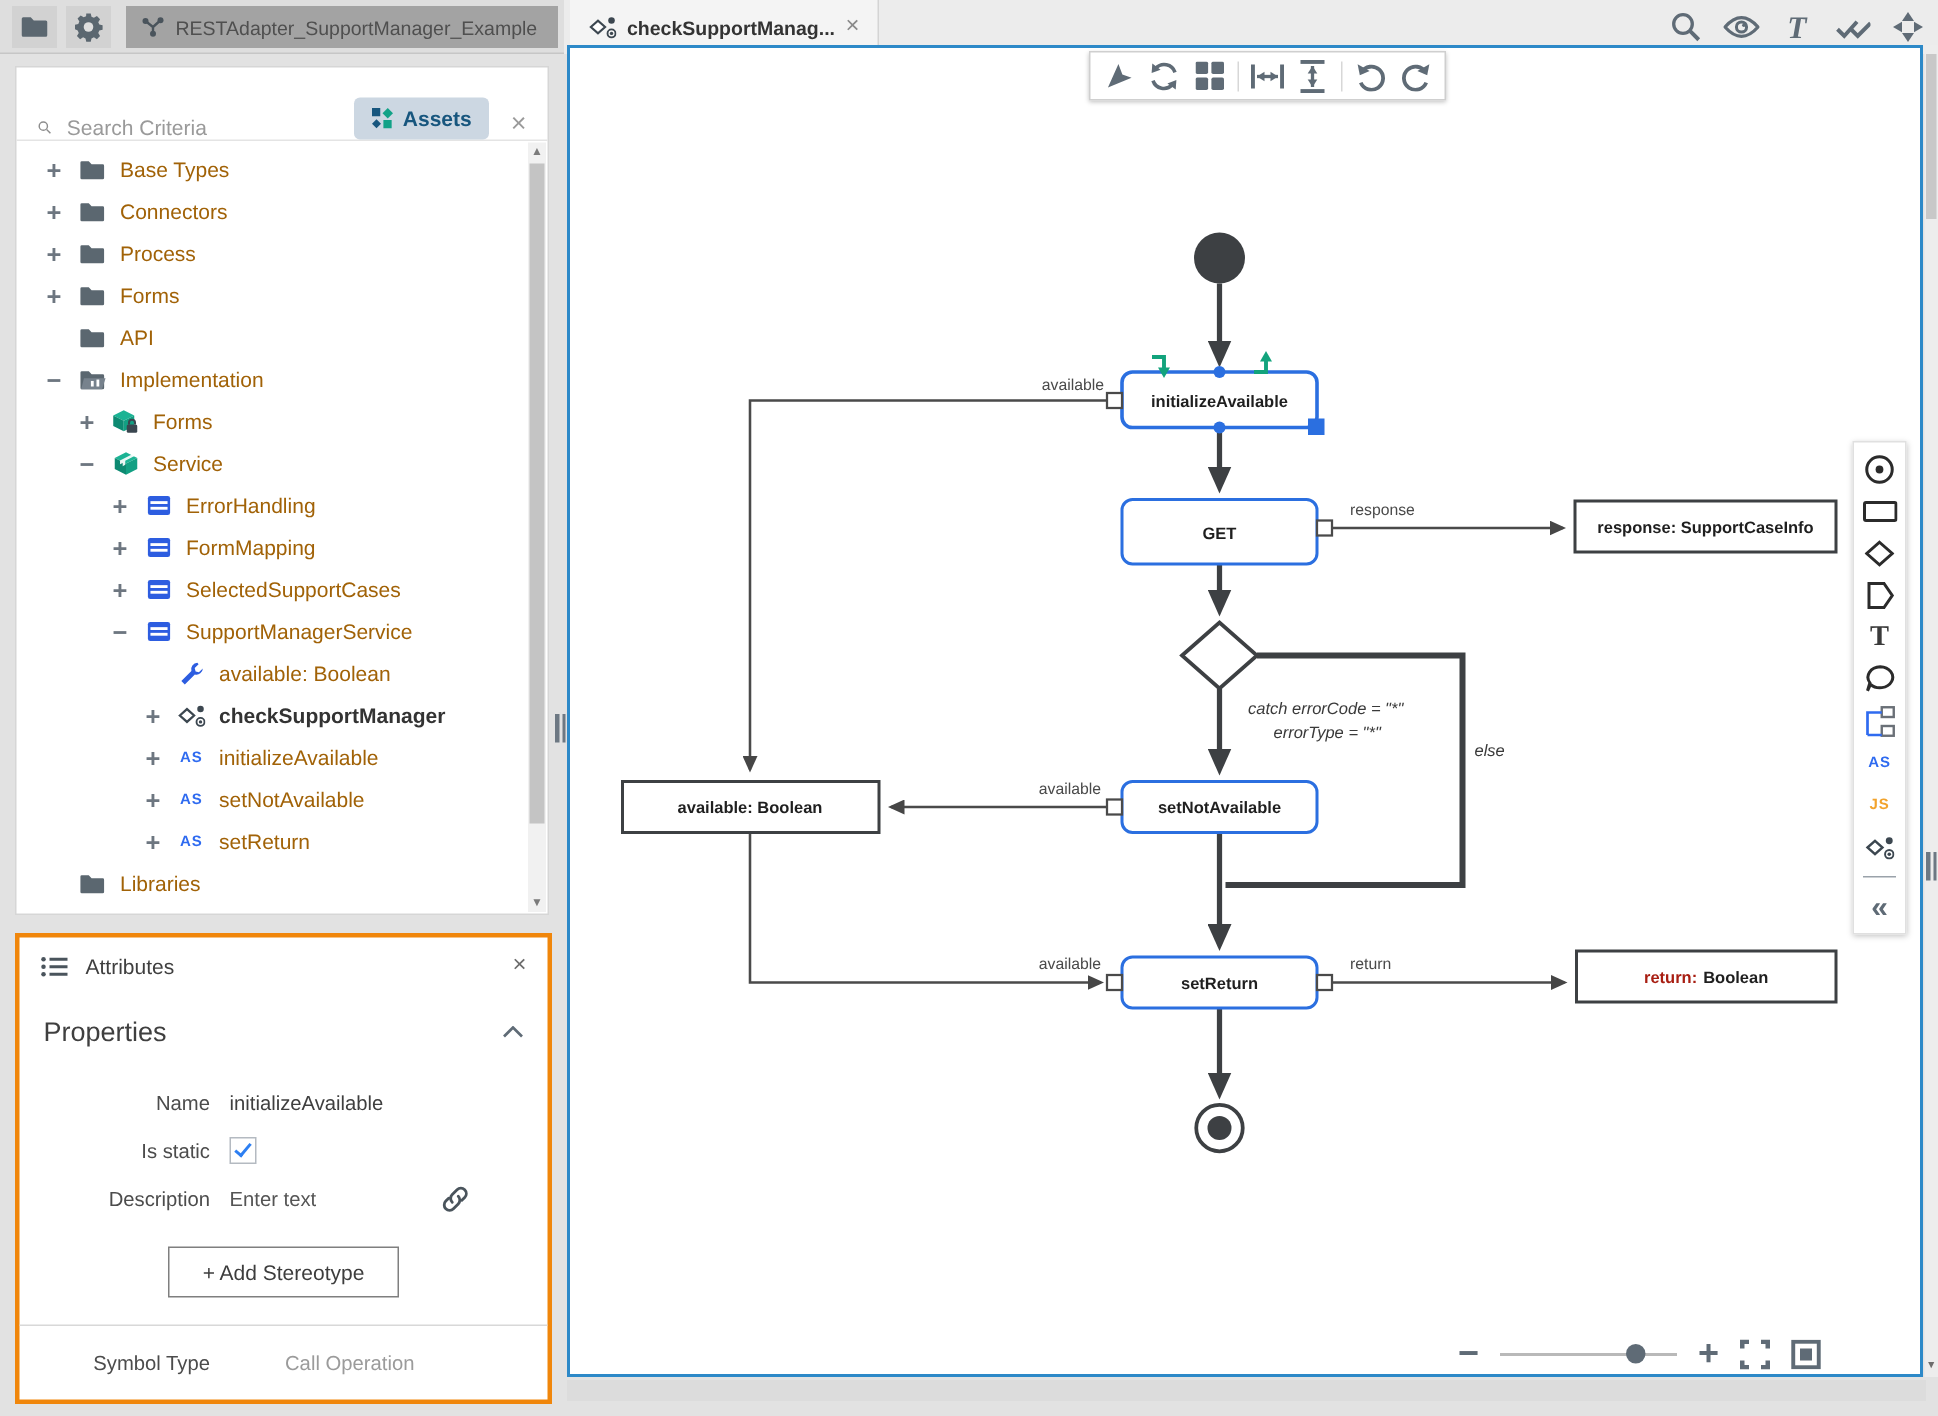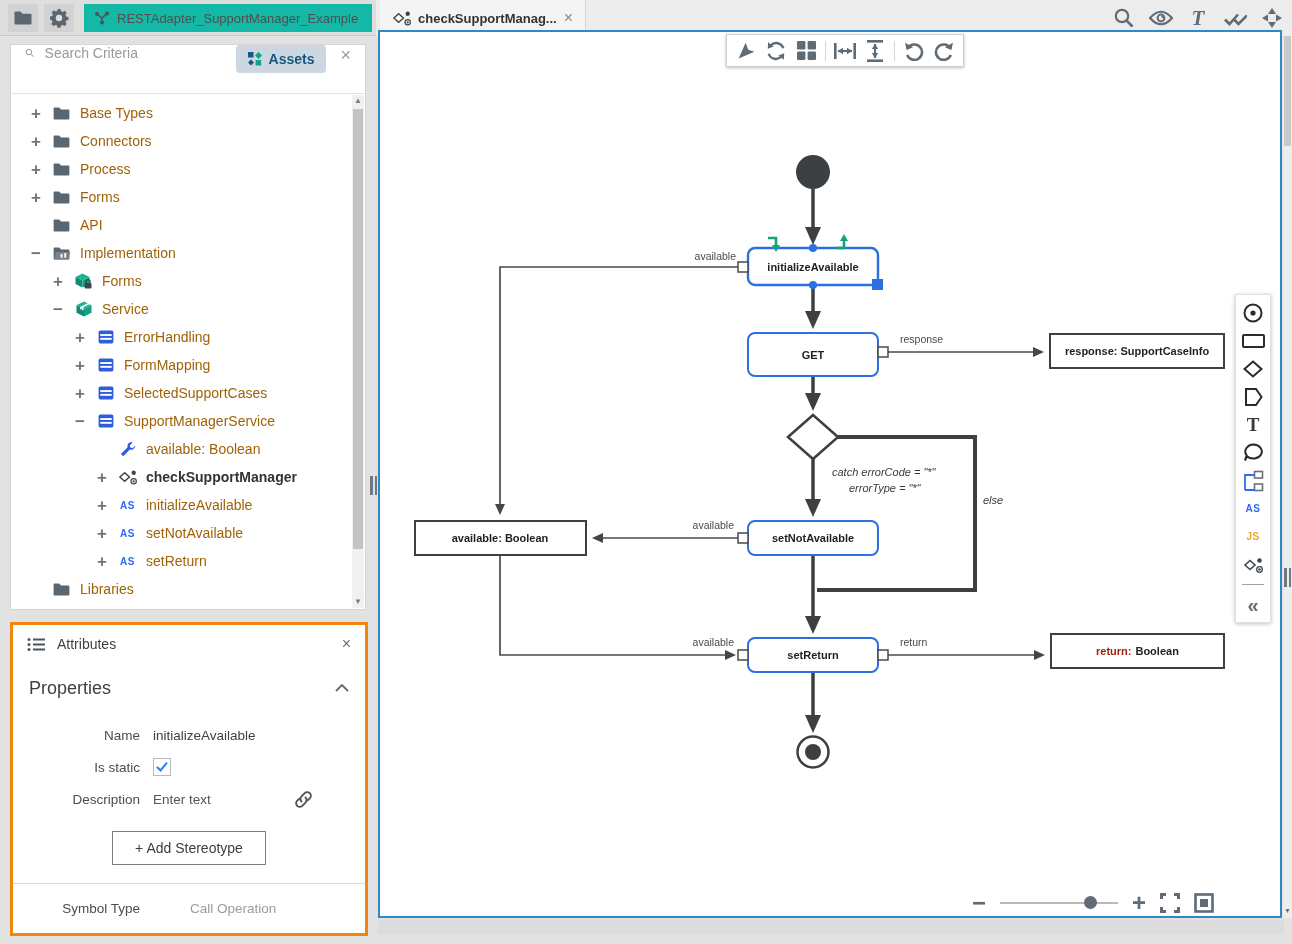--- a/index.html
+++ b/index.html
@@ -4,32 +4,32 @@
 <style>
   * { margin:0; padding:0; box-sizing:border-box; }
   html,body { width:1292px; height:944px; overflow:hidden; }
   body { position:relative; background:#e2e2e2; font-family:"Liberation Sans", sans-serif; color:#3f3f3f; }
   svg { display:block; }
 
   
   .topbar { position:absolute; left:0; top:0; width:1292px; height:36px; background:#dedede; border-bottom:1px solid #c6c6c6; }
   .topbar-right-zone { position:absolute; left:376px; top:0; width:916px; height:36px; background:#ececec; }
   .hbtn { position:absolute; top:4px; width:30px; height:28px; background:#d2d2d2; display:flex; align-items:center; justify-content:center; cursor:pointer; }
-  .title-chip { position:absolute; left:84px; top:4px; height:28px; background:#14b8a6; display:flex; align-items:center; gap:7px; padding:0 14px 0 10px; }
+  .title-chip { position:absolute; left:84px; top:4px; height:28px; background:#a3a3a3; display:flex; align-items:center; gap:7px; padding:0 14px 0 10px; }
   .title-chip span.t { font-size:13px; color:#4f4f4f; }
   .tab { position:absolute; left:380px; top:0; height:36px; background:#f4f4f4; border-right:1px solid #d4d4d4; display:flex; align-items:center; gap:7px; padding:0 12px; }
   .tab .lbl { font-size:13px; font-weight:bold; color:#333; }
   .tab .x { font-size:16px; color:#8a8a8a; cursor:pointer; line-height:1; }
   .top-icons { position:absolute; right:8px; top:0; height:36px; display:flex; align-items:center; gap:13px; }
   .top-icons .ic { width:24px; height:24px; display:flex; align-items:center; justify-content:center; cursor:pointer; }
   .txt-icon { font-weight:bold; letter-spacing:0.5px; }
 
   
   .sidebar { position:absolute; left:10px; top:44px; width:356px; height:566px; background:#fff; border:1px solid #d6d6d6; }
-  .search-row { position:relative; height:49px; border-bottom:1px solid #e4e4e4; display:flex; align-items:flex-start; padding:0 10px 0 14px; gap:10px; }
+  .search-row { position:relative; height:49px; border-bottom:1px solid #e4e4e4; display:flex; align-items:flex-end; padding:0 10px 0 14px; gap:10px; }
   .search-row input { flex:1; border:none; outline:none; font-size:14px; color:#444; font-family:"Liberation Sans",sans-serif; background:transparent; }
   .search-row input::placeholder { color:#9a9a9a; }
   .assets-btn { display:flex; align-items:center; gap:7px; background:#ccd7e2; border-radius:4px; padding:6px 12px; cursor:pointer; }
   .assets-btn .al { font-size:14px; font-weight:bold; color:#17567e; }
   .search-x { color:#9a9a9a; font-size:18px; cursor:pointer; padding:0 4px; }
   .tree { position:absolute; left:0; top:50px; right:14px; bottom:0; overflow:hidden; padding-top:4px; }
   .tree-row { height:28px; display:flex; align-items:center; gap:9px; cursor:pointer; }
   .tree-row .expander { width:14px; text-align:center; color:#6d7680; font-size:17px; font-weight:bold; line-height:1; }
   .tree-row .ticon { width:19px; display:flex; align-items:center; justify-content:center; }
   .tree-row .tlabel { font-size:14px; color:#a16207; white-space:nowrap; }

